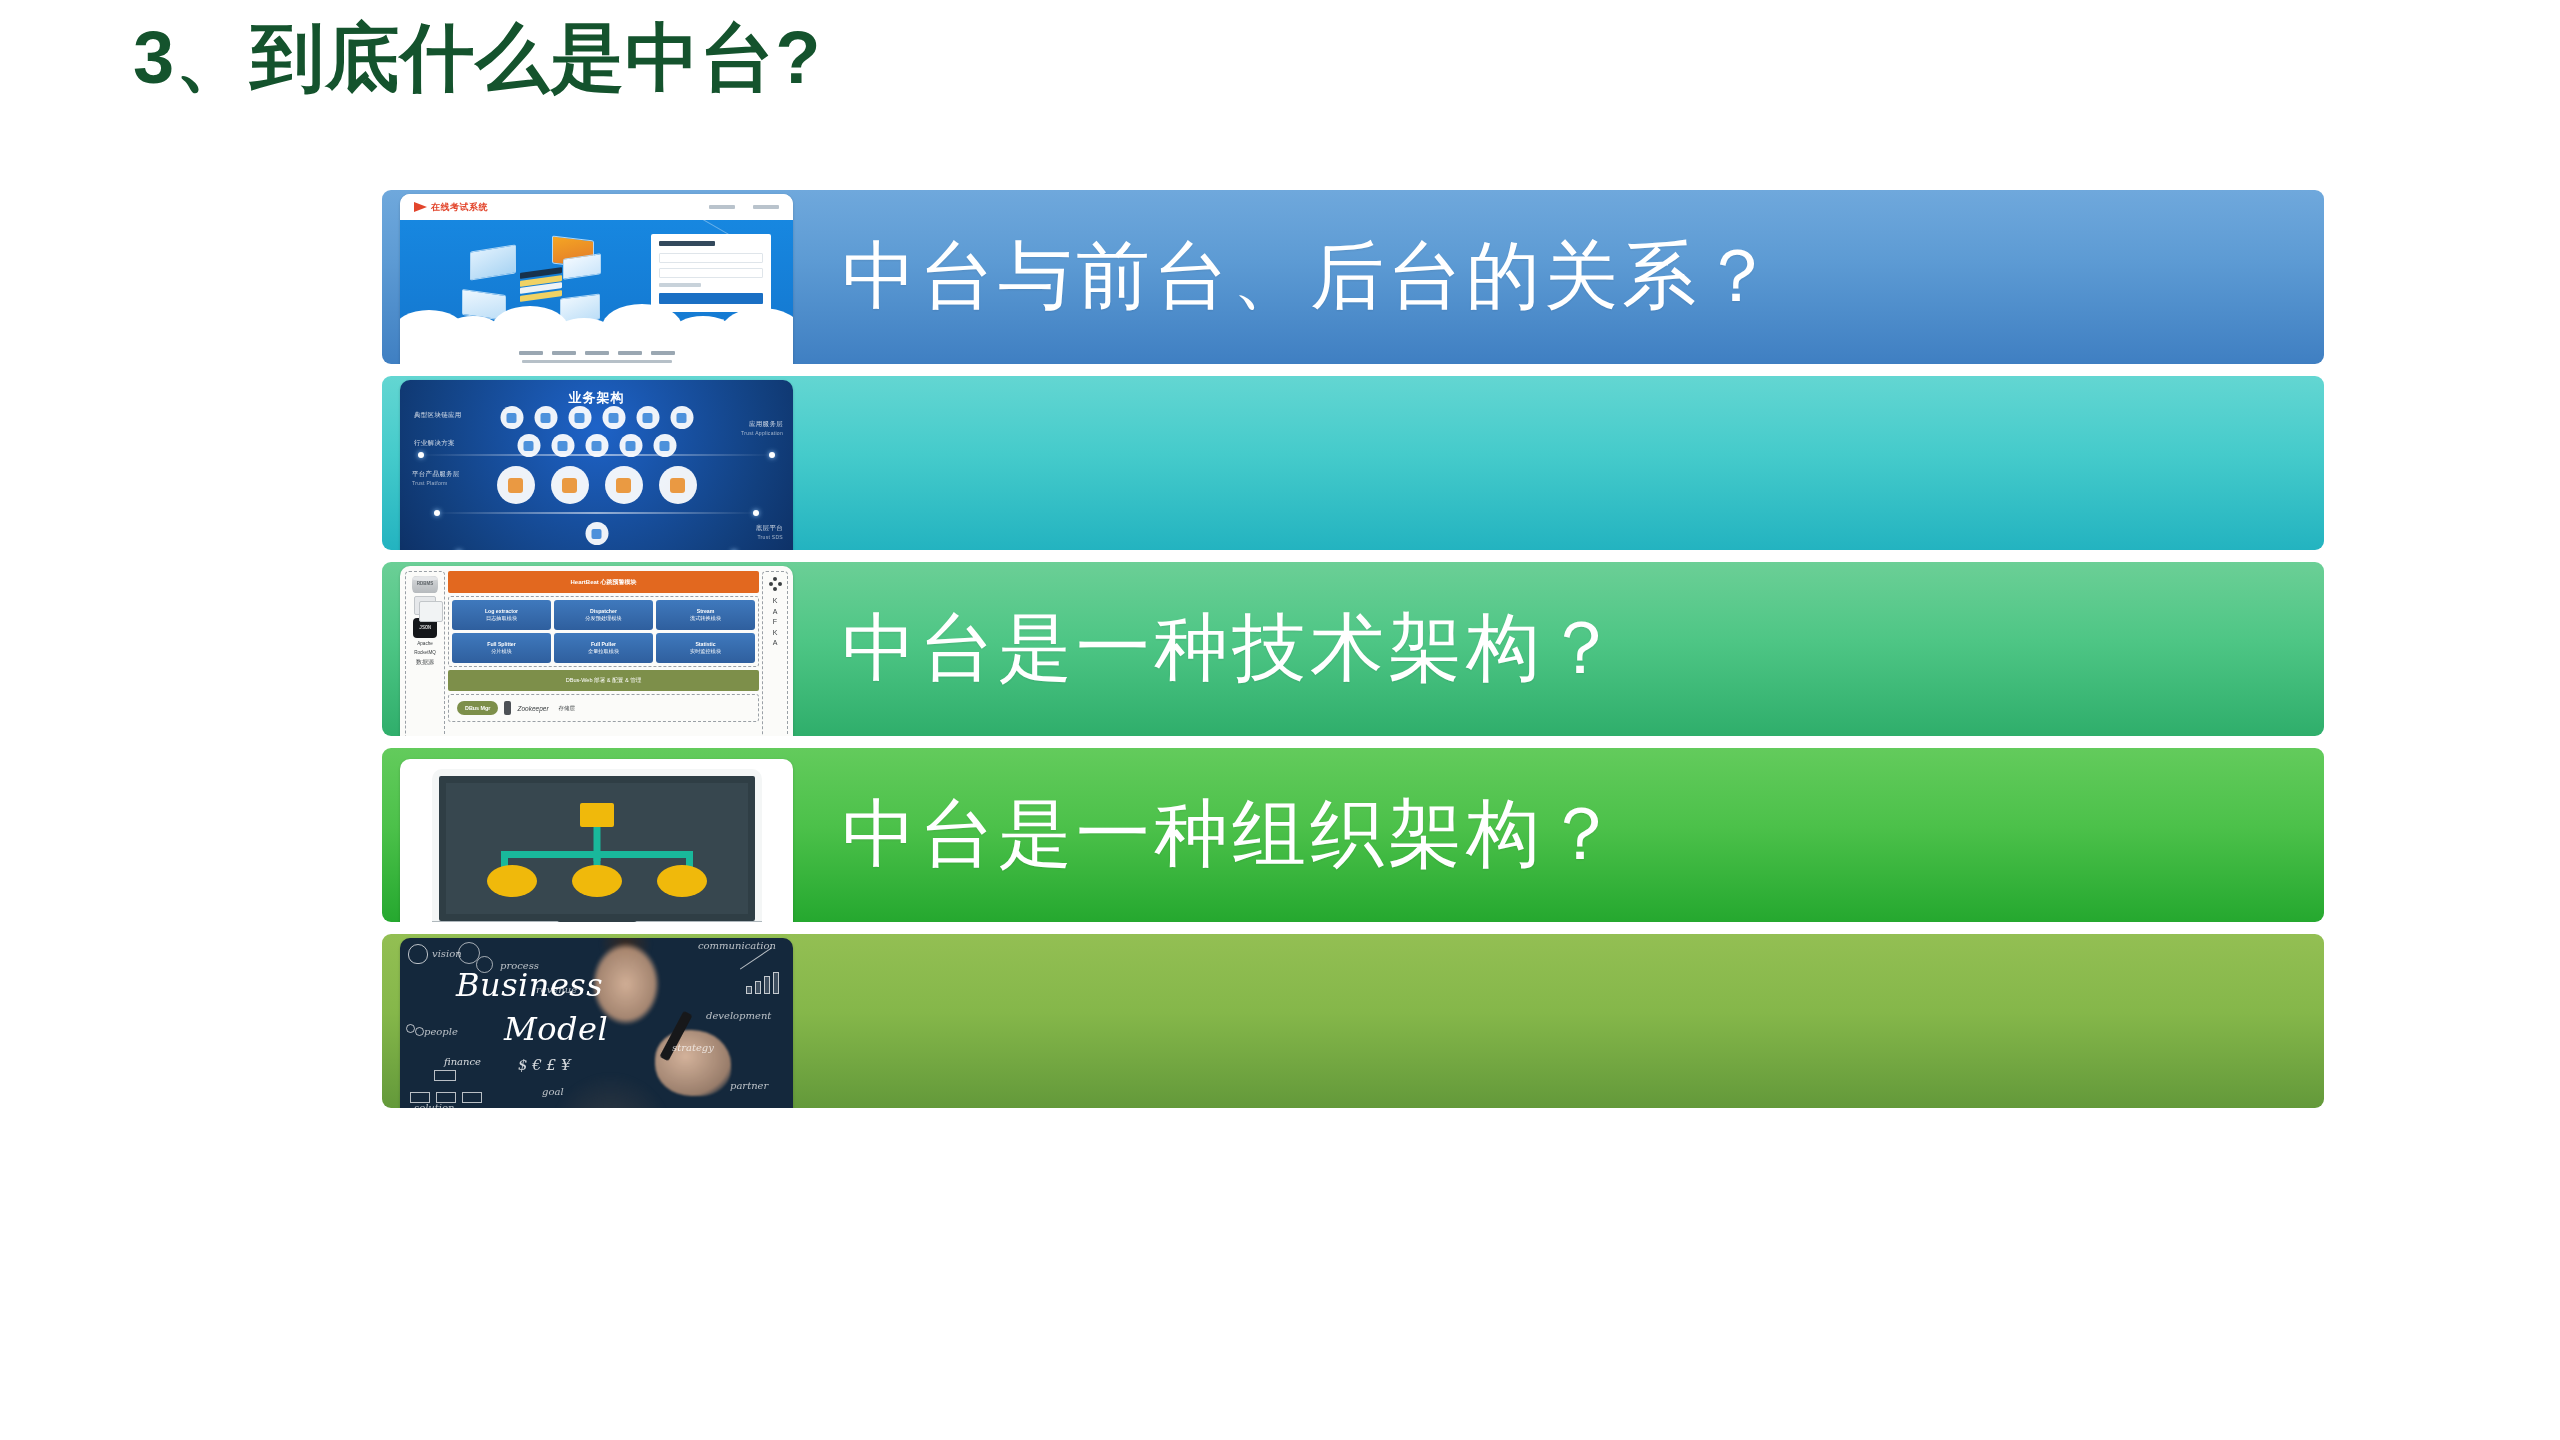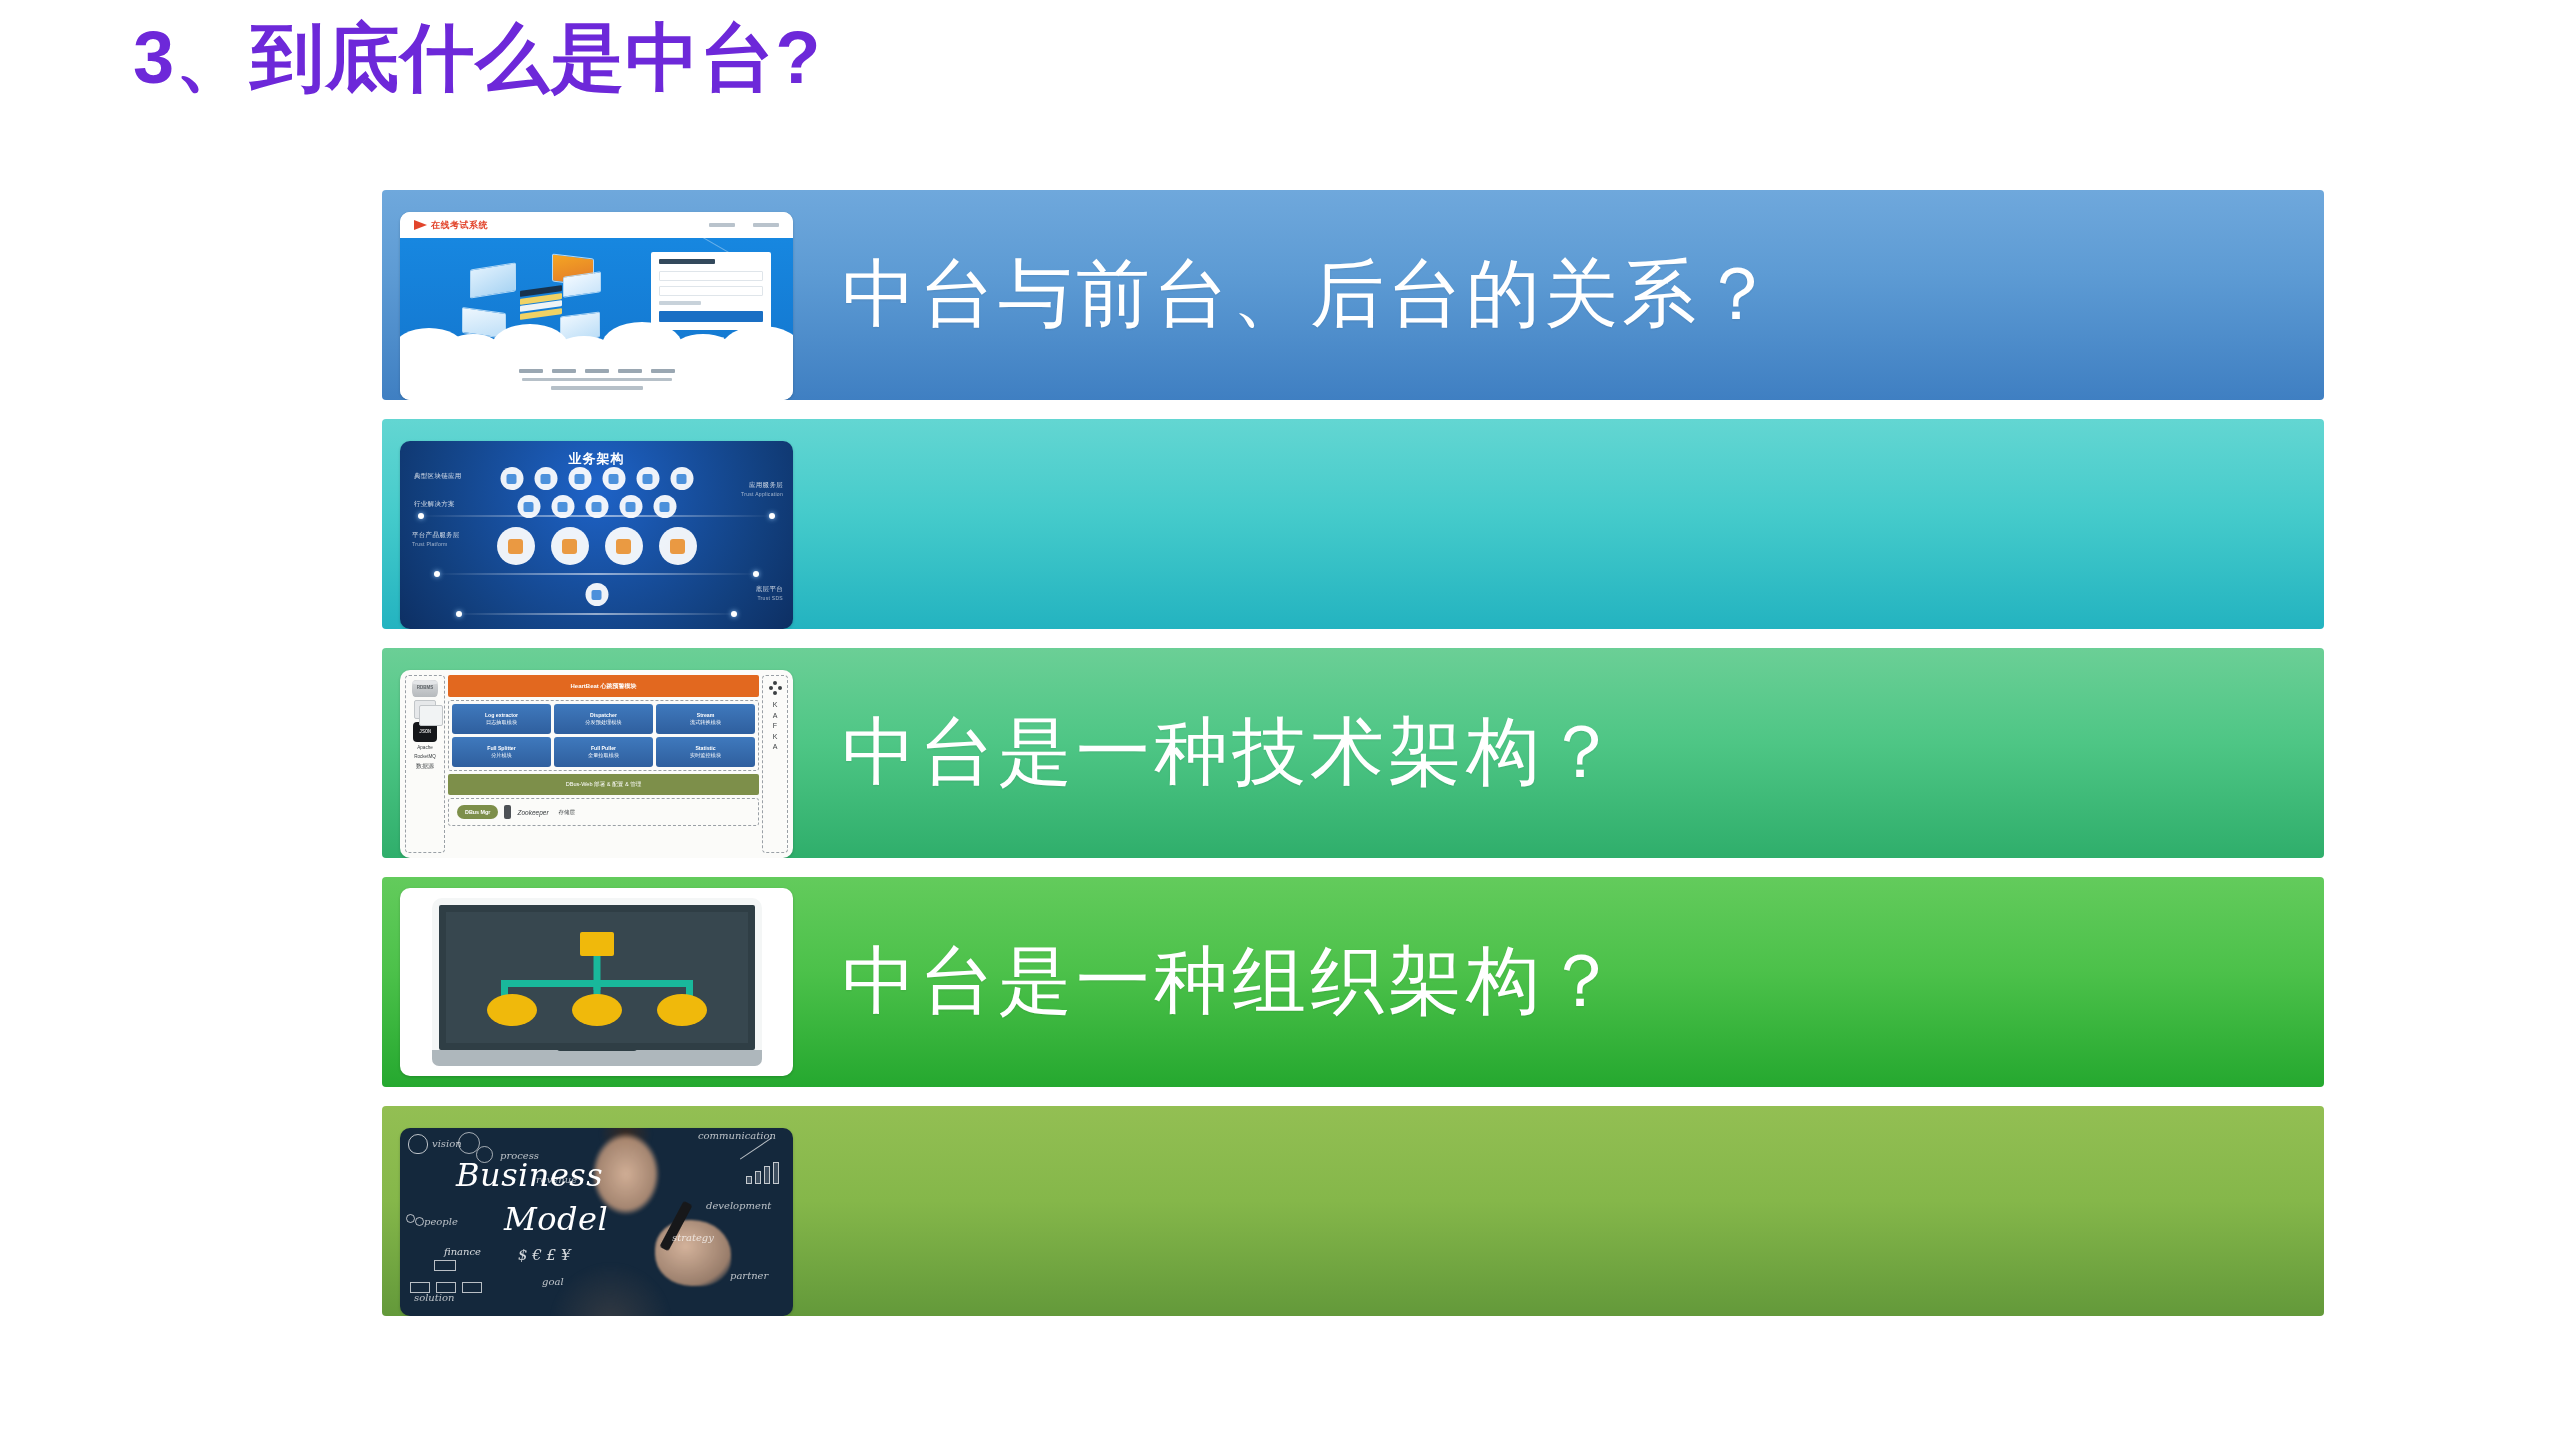--- a/index.html
+++ b/index.html
@@ -10,33 +10,33 @@
     overflow: hidden;
   }
   .slide { position: relative; width: 2560px; height: 1440px; background: #fff; }
 
   
   .title {
     position: absolute;
     left: 133px; top: 14px;
     font-size: 74px;
     font-weight: bold;
-    color: #6d28d9;
+    color: #14532d;
     letter-spacing: 1px;
     white-space: nowrap;
     line-height: 1.18;
   }
 
   
   .rows { position: absolute; left: 382px; top: 190px; width: 1942px; }
   .row {
     position: relative;
-    height: 210px;
-    margin-bottom: 19px;
-    border-radius: 4px;
+    height: 174px;
+    margin-bottom: 12px;
+    border-radius: 9px;
     display: flex;
     align-items: center;
     overflow: hidden;
   }
   .row-label {
     position: absolute;
     left: 460px;
     color: #ffffff;
     font-size: 74px;
     letter-spacing: 4px;

